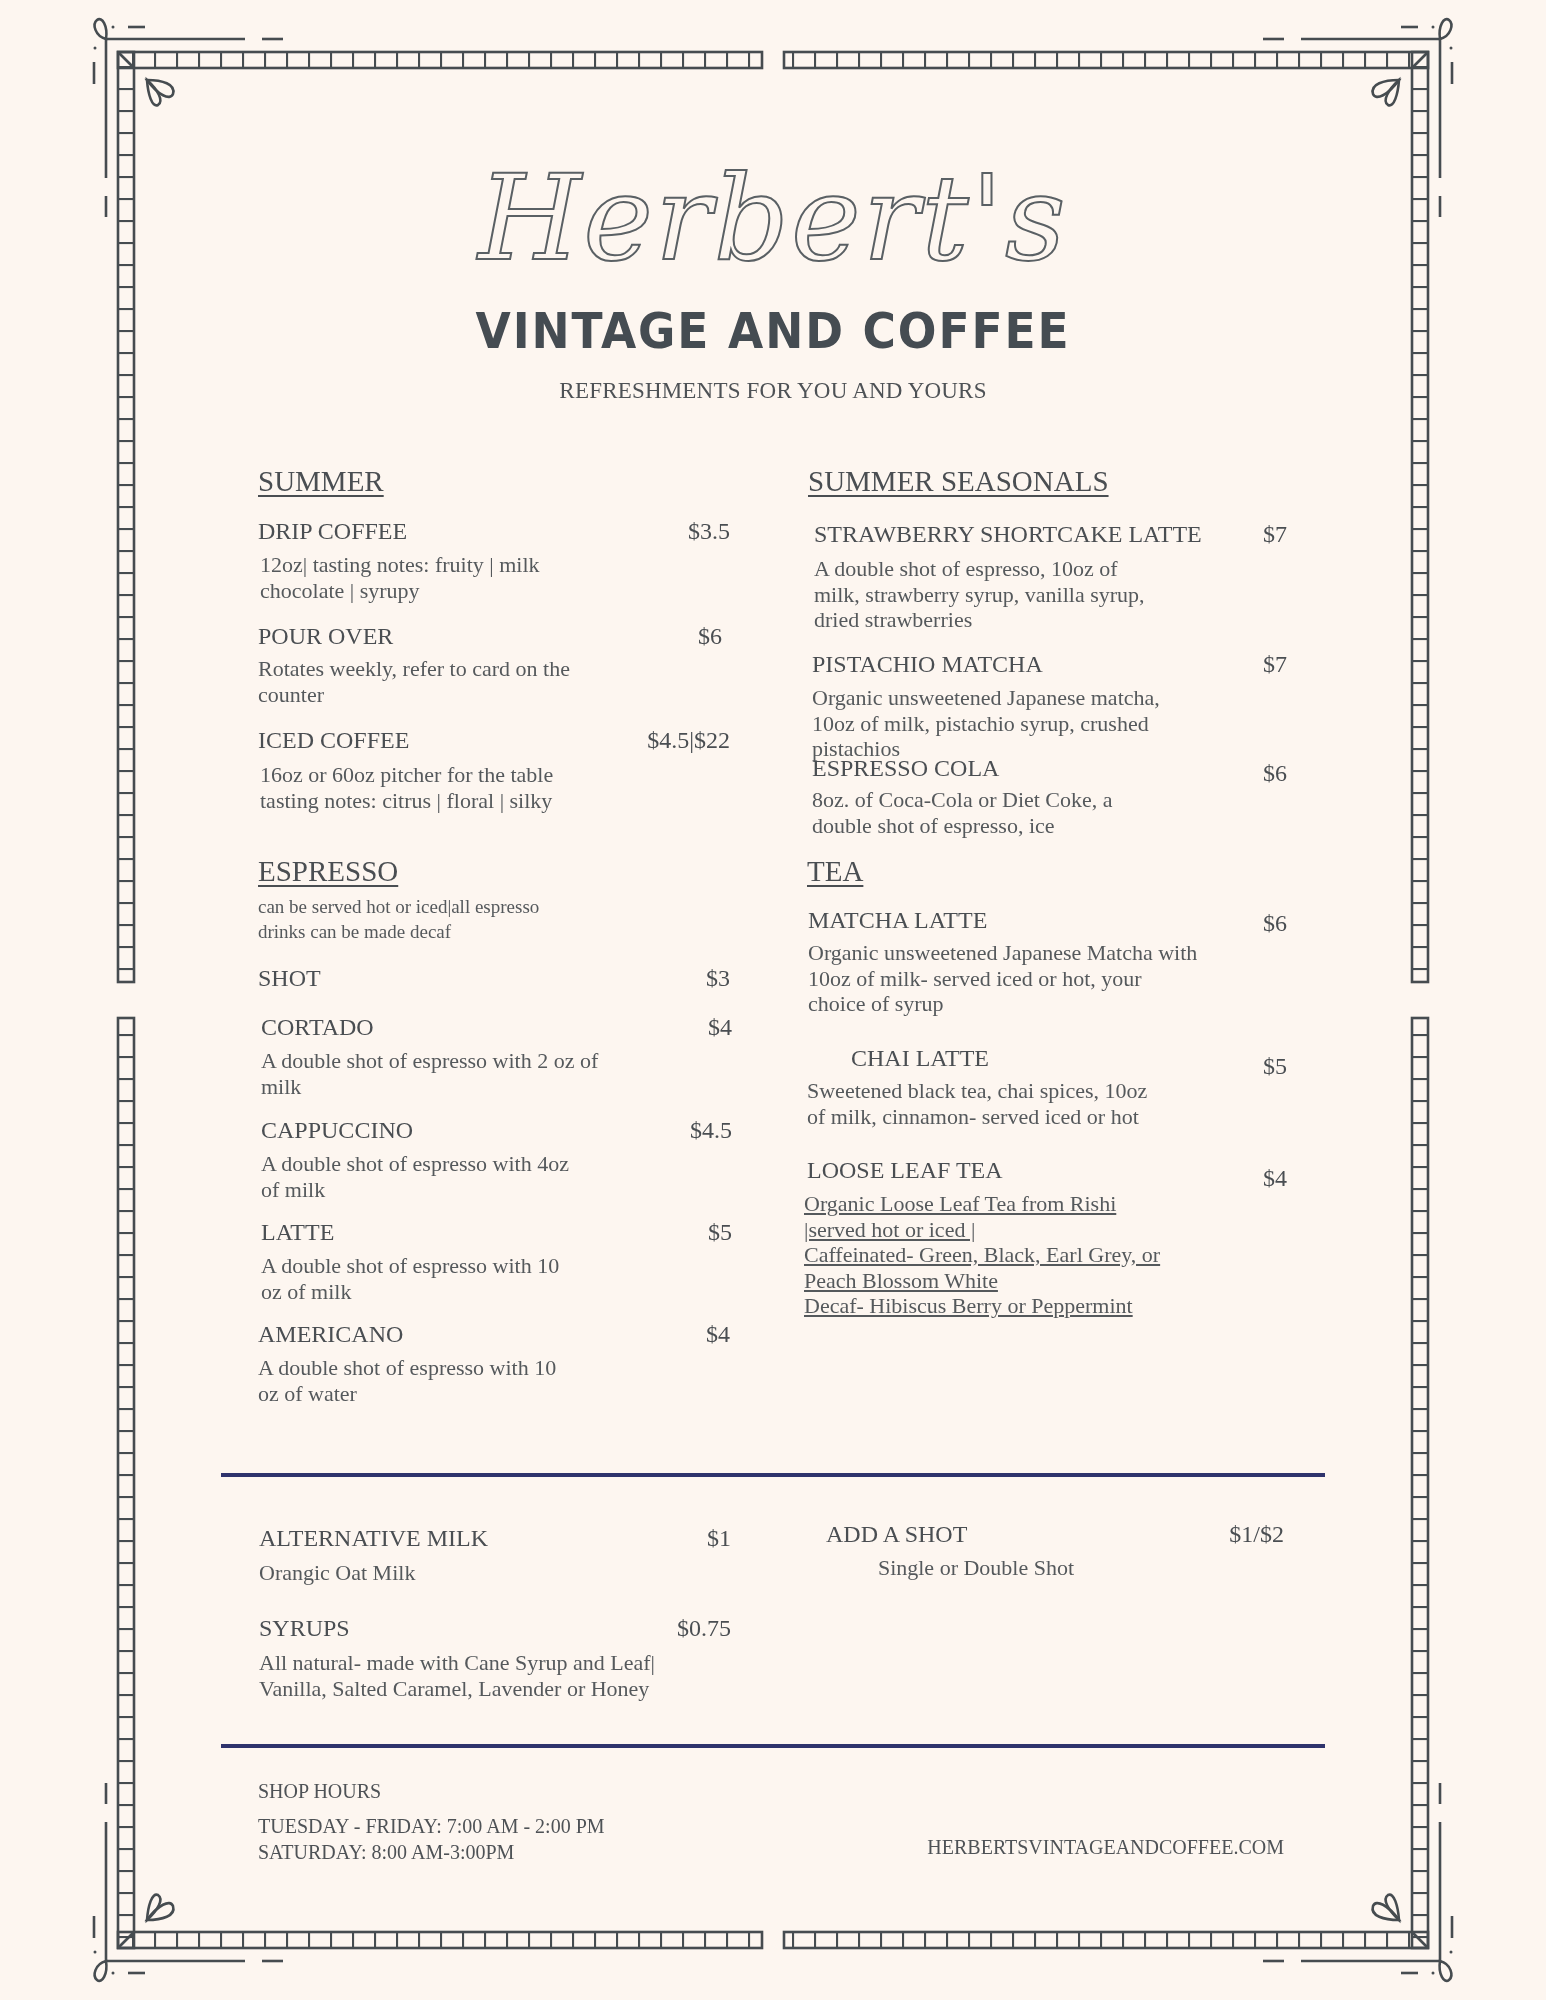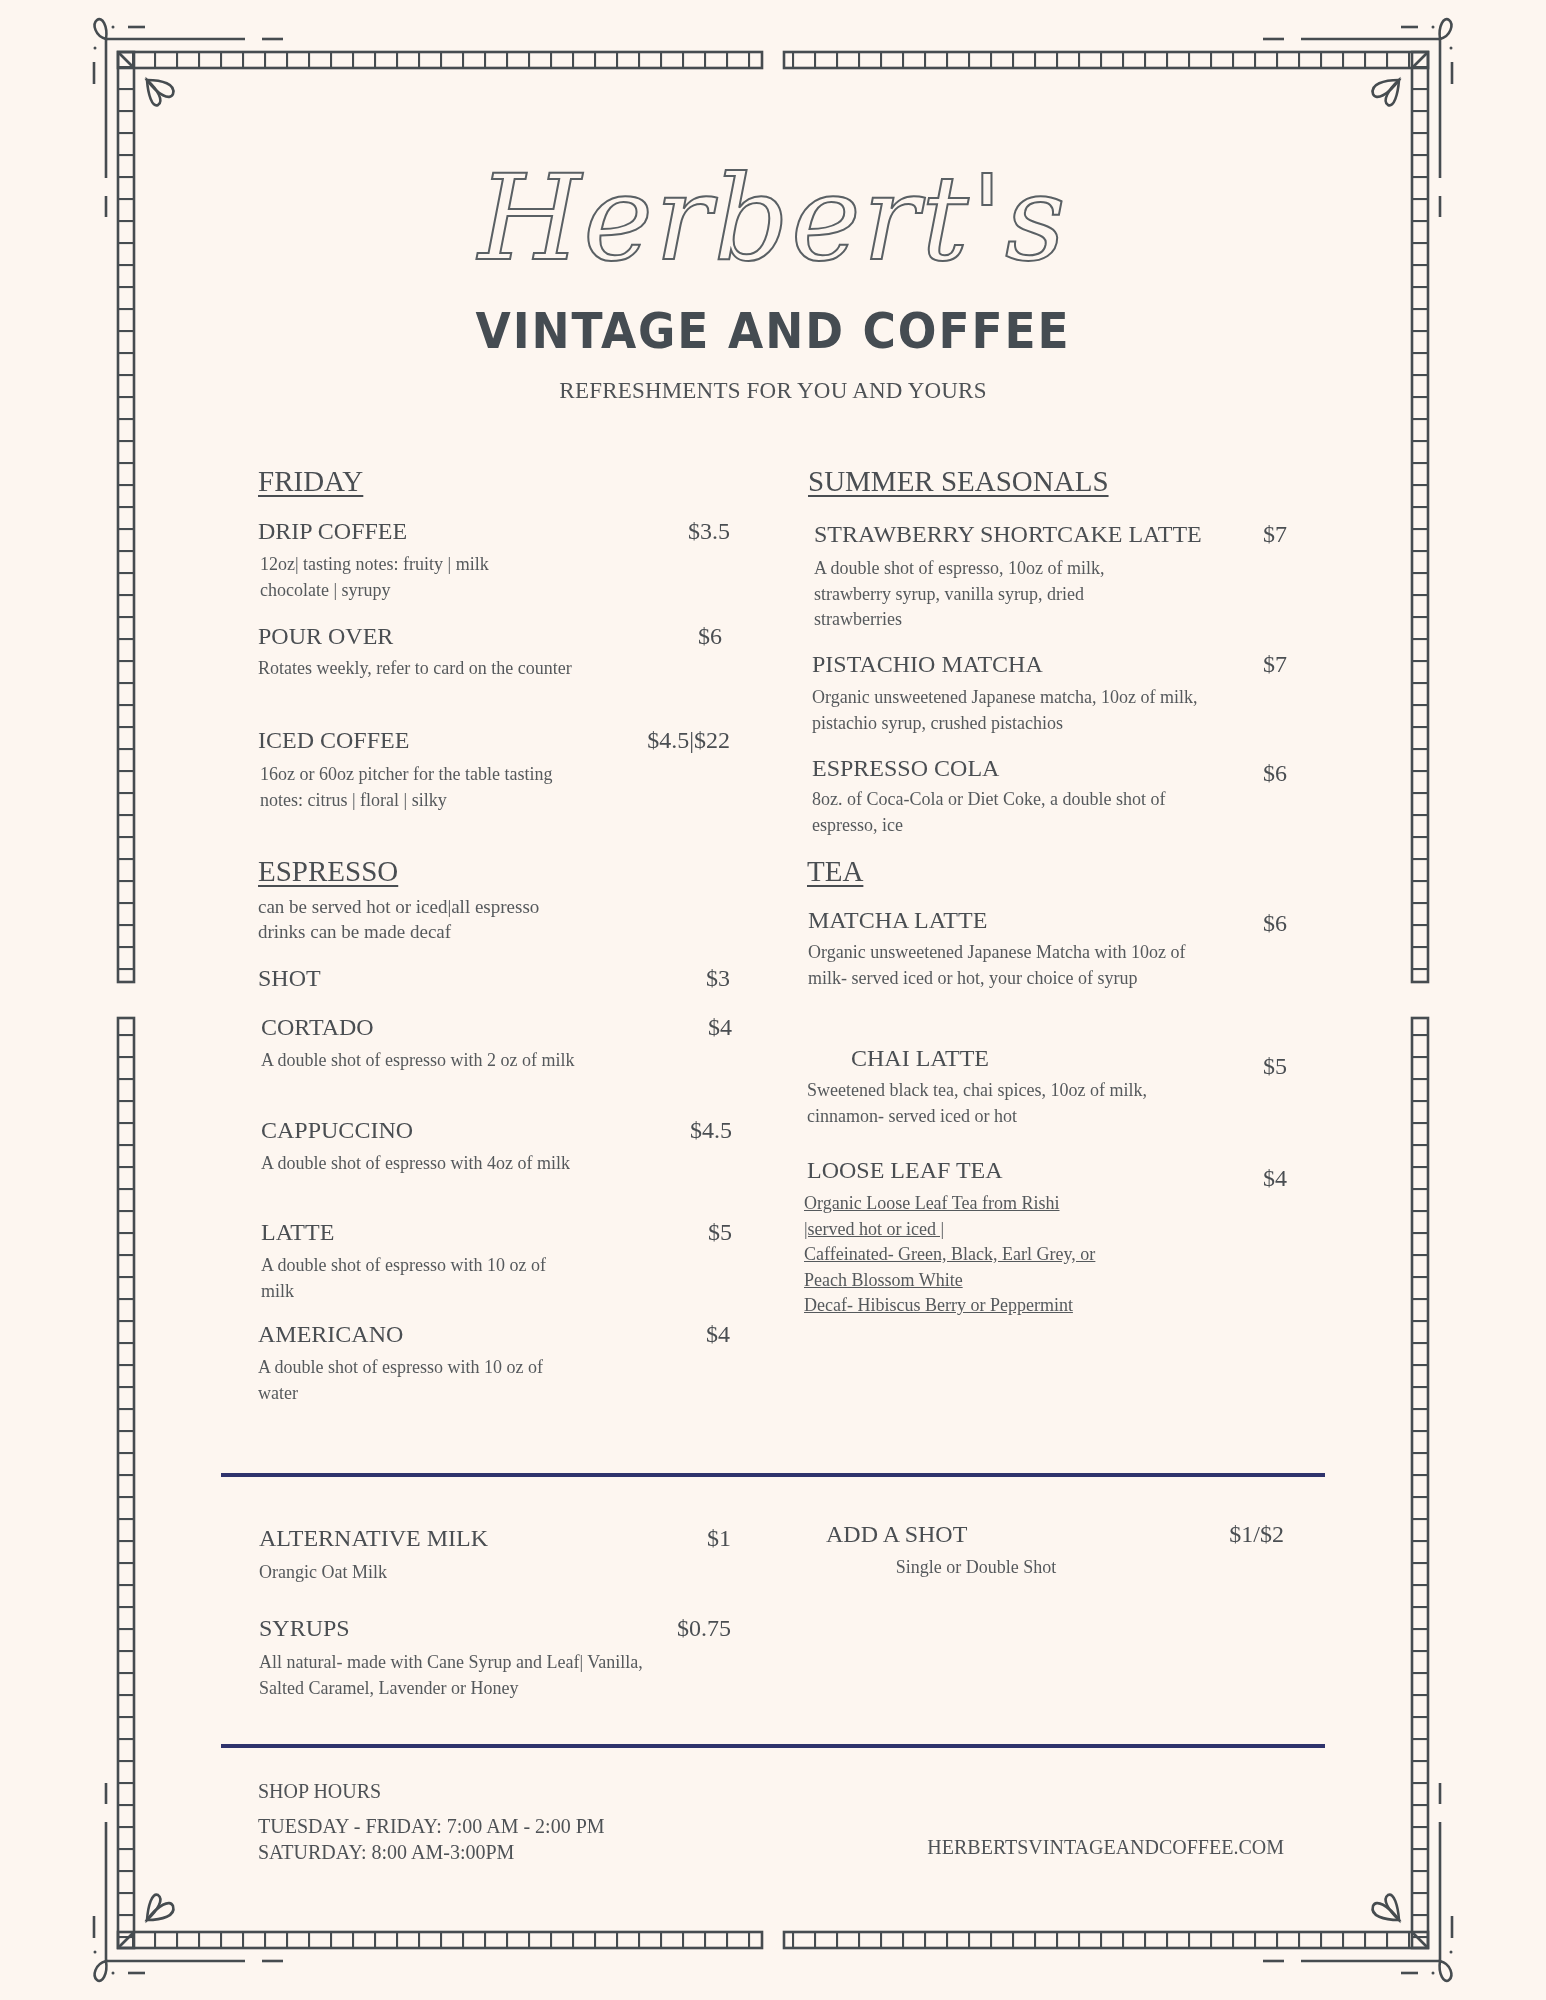--- a/index.html
+++ b/index.html
@@ -42,21 +42,21 @@
     .section-note {
       position: absolute; font-size: 19px; line-height: 25px; color: #55595c;
     }
     .item-name {
       position: absolute; font-size: 24px; color: #4a4e52; white-space: nowrap;
     }
     .item-price {
       position: absolute; font-size: 24px; color: #4a4e52; text-align: right; white-space: nowrap;
     }
     .item-desc {
-      position: absolute; font-size: 18px; line-height: 25.5px; color: #55595c;
+      position: absolute; font-size: 22px; line-height: 25.5px; color: #55595c;
     }
     .divider {
       position: absolute; left: 221px; width: 1104px; height: 4px; background: #2f336c;
     }
     .hours-title { position: absolute; font-size: 20px; color: #4e5256; }
     .hours-line { position: absolute; font-size: 20px; color: #4e5256; white-space: nowrap; }
     .website { position: absolute; font-size: 20px; color: #4e5256; white-space: nowrap; }
   </style>
 </head>
 <body>
@@ -142,21 +142,21 @@
     <circle cx="95" cy="1952" r="1.5"></circle>
       <circle cx="1451" cy="1952" r="1.5"></circle>
   </g>
 </svg>
 
 <div class="logo-script">Herbert's</div>
 <div class="logo-sub">VINTAGE AND COFFEE</div>
 <div class="tagline">REFRESHMENTS FOR YOU AND YOURS</div>
 
 <div>
-  <div class="section-title" style="left:258px; top:465px;">FRIDAY</div>
+  <div class="section-title" style="left:258px; top:465px;">SUMMER</div>
 
   <div>
     <div class="item-name" style="left:258px; top:518px;">DRIP COFFEE</div>
     <div class="item-price" style="right:816px; top:518px;">$3.5</div>
     <div class="item-desc" style="left:260px; top:552px; width:300px;">12oz| tasting notes: fruity | milk chocolate | syrupy</div>
   </div>
 
   <div>
     <div class="item-name" style="left:258px; top:623px;">POUR OVER</div>
     <div class="item-price" style="right:824px; top:623px;">$6</div>

